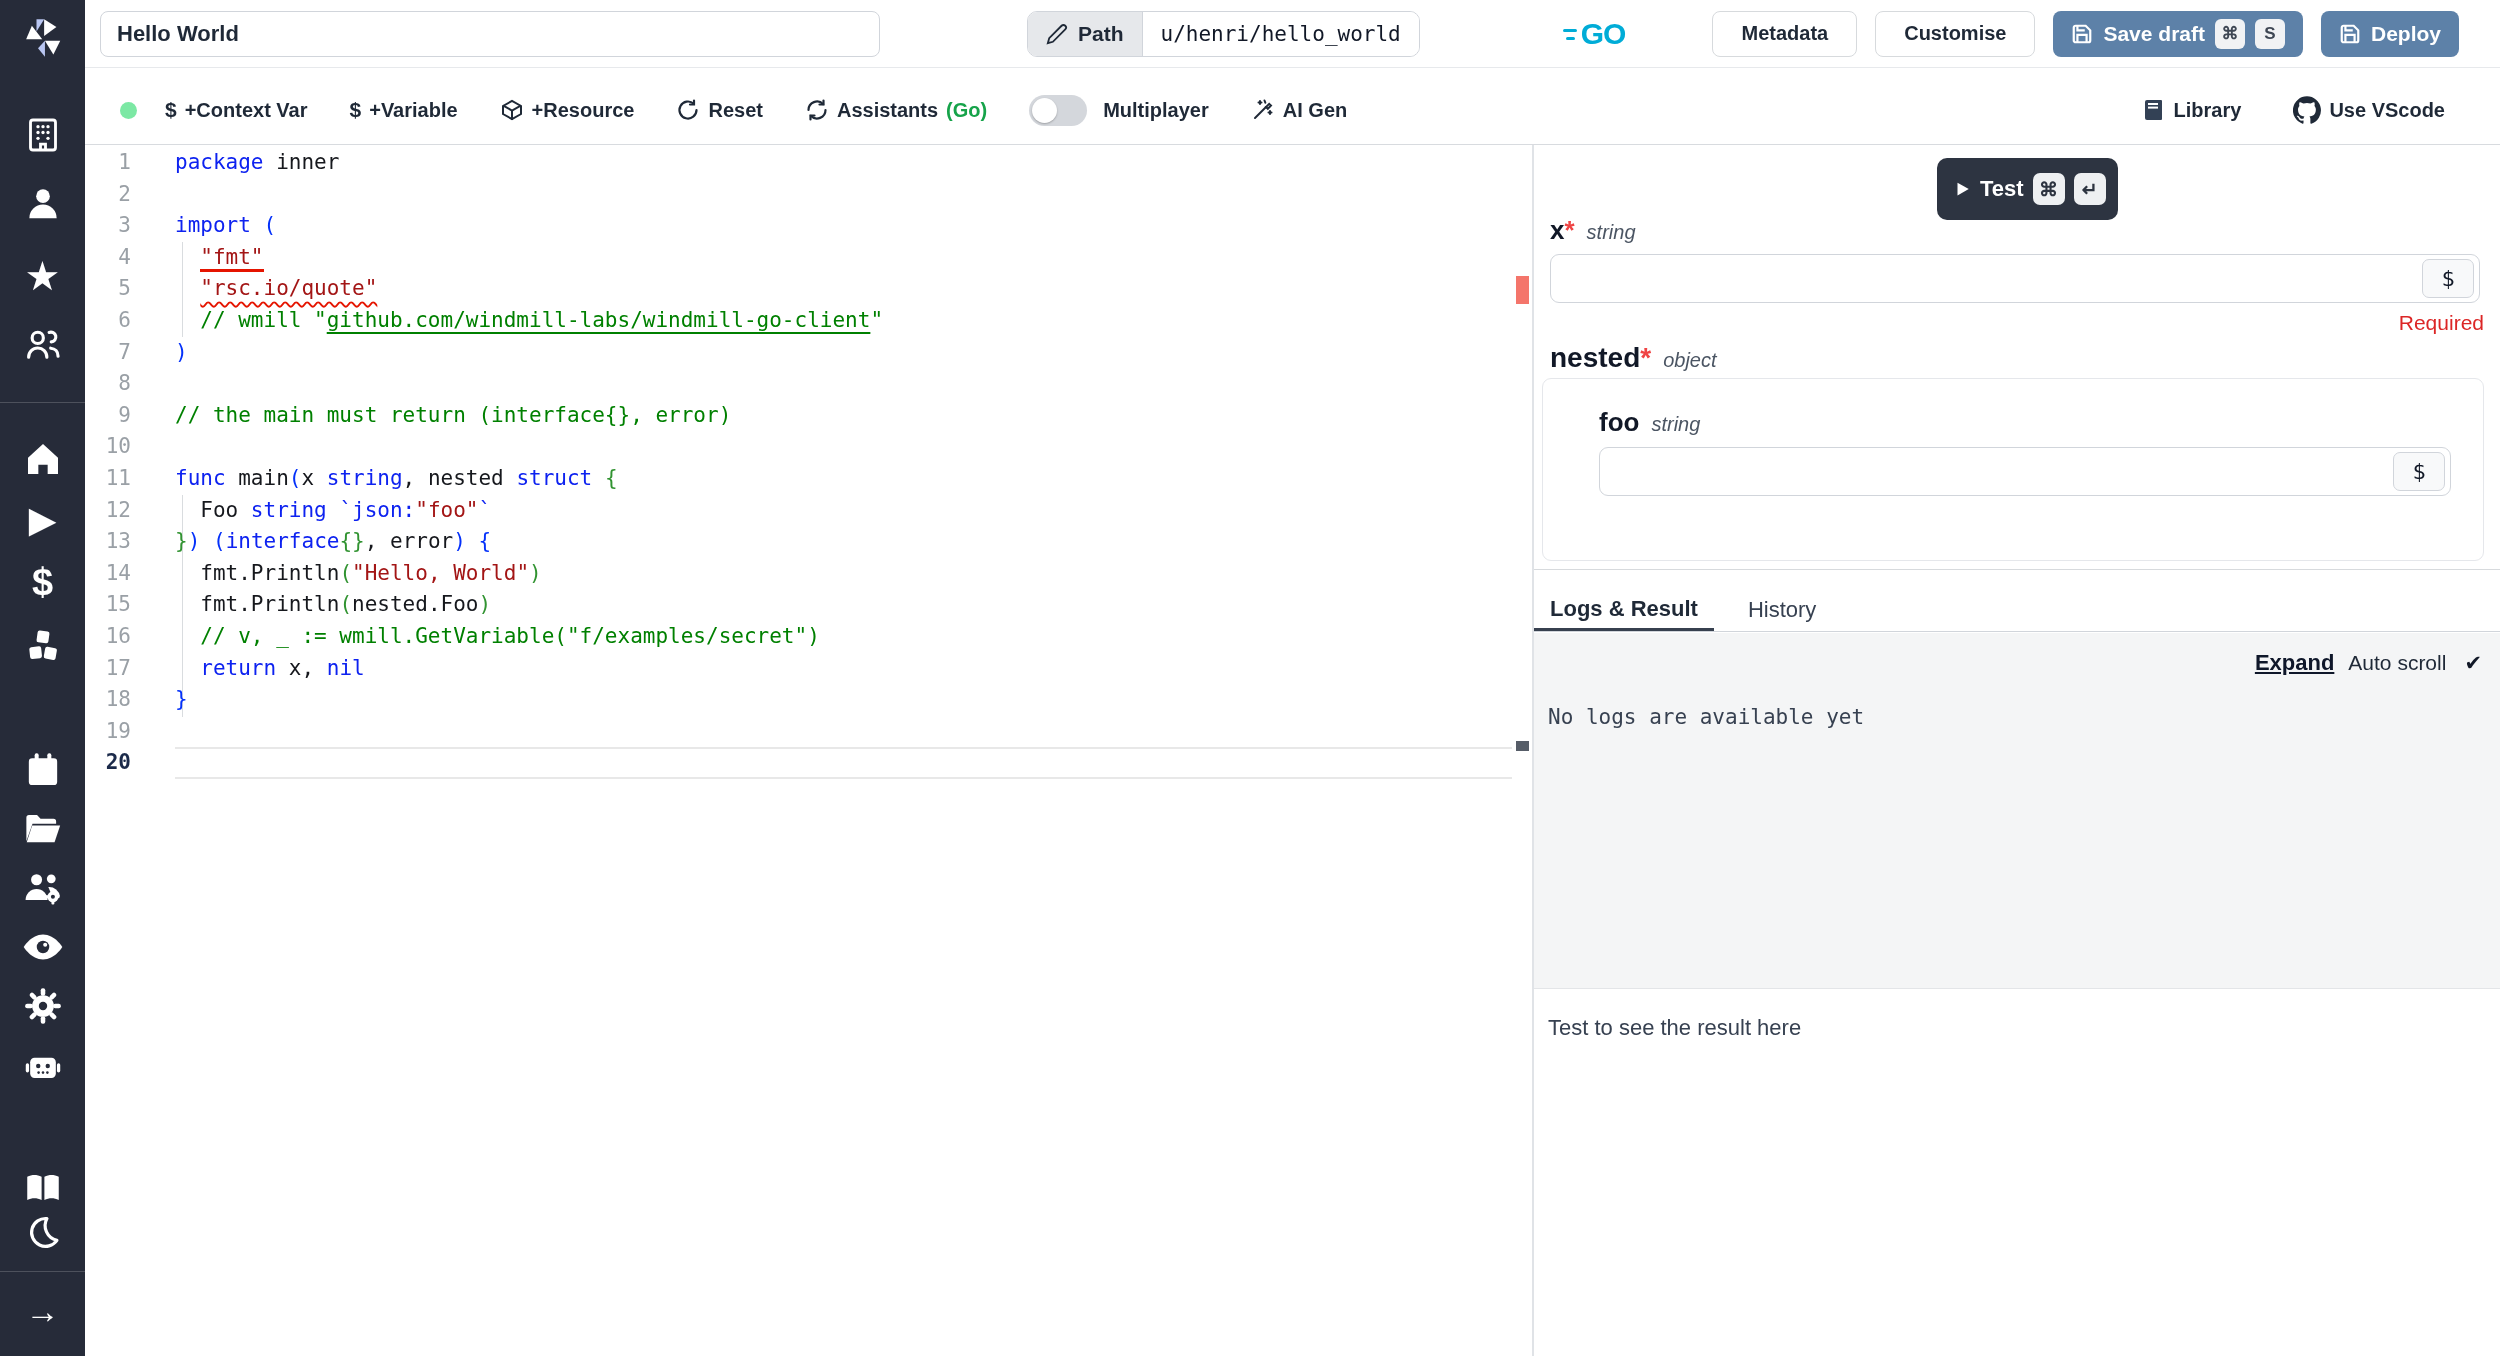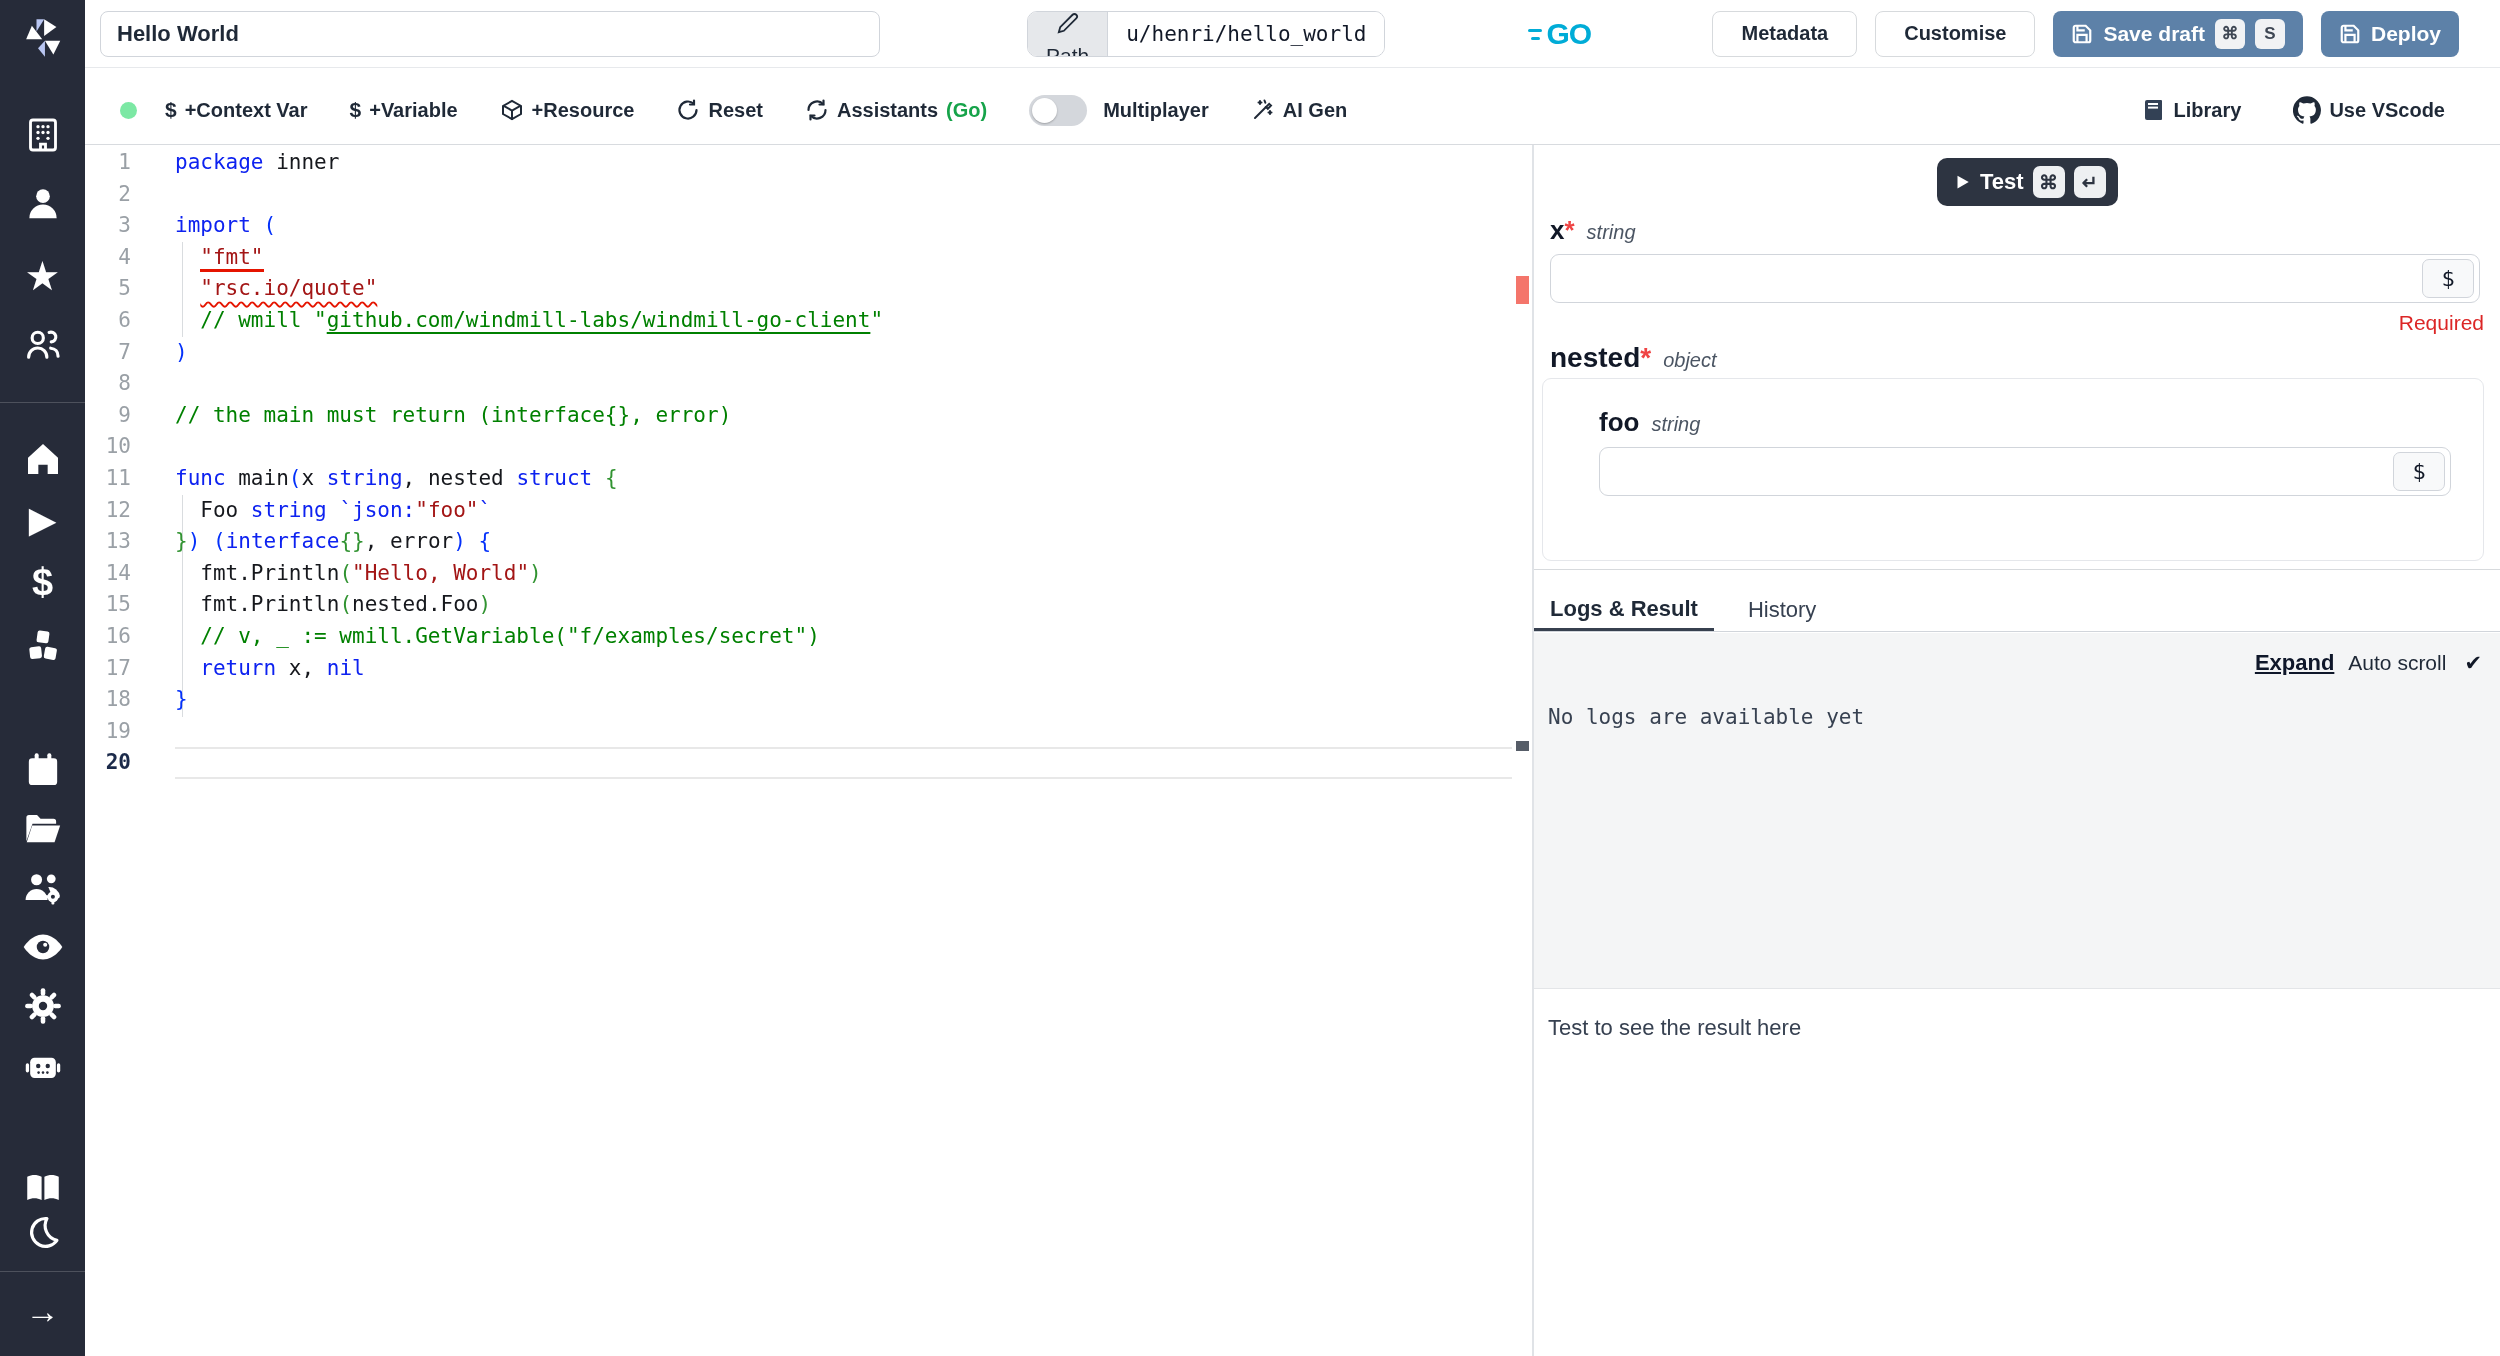--- a/index.html
+++ b/index.html
@@ -13,21 +13,21 @@
 
   
   #topbar { position:absolute; left:85px; top:0; right:0; height:68px; background:#fff;
     border-bottom:1px solid #e7e9ec; display:flex; align-items:center; padding:0 41px 0 15px; z-index:4; }
   #title-input { width:780px; height:46px; border:1px solid #d1d5db; border-radius:8px;
     font-size:22px; font-weight:600; color:#1f2937; padding:0 16px; outline:none;
     font-family:"Liberation Sans", sans-serif; }
   #path-group { margin-left:147px; height:46px; display:flex; align-items:stretch;
     border:1px solid #d1d5db; border-radius:10px; overflow:hidden; }
   #path-left { background:#e6e8eb; display:flex; align-items:center; gap:10px; padding:0 18px;
-    font-size:21px; font-weight:400; color:#1f2937;flex-direction:column; }
+    font-size:21px; font-weight:700; color:#1f2937; }
   #path-right { background:#fff; display:flex; align-items:center; padding:0 18px;
     font-family:"DejaVu Sans Mono", monospace; font-size:21px; color:#111827; border-left:1px solid #d1d5db; }
   #go-logo { margin-left:143px; display:flex; align-items:center; color:#00acd7; }
   #go-lines { display:flex; flex-direction:column; gap:5px; margin-right:4px; margin-top:2px; }
   #go-lines i { display:block; height:3px; background:#00acd7; border-radius:2px; }
   #go-text { font-size:30px; font-weight:800; letter-spacing:-1px; }
   .tb-right { margin-left:auto; display:flex; align-items:center; gap:18px; }
   .btn-white { height:46px; background:#fff; border:1px solid #d7dadd; border-radius:8px;
     font-size:20px; font-weight:600; color:#1f2937; padding:0 28px; display:flex; align-items:center; cursor:pointer;
     font-family:"Liberation Sans", sans-serif; }
@@ -73,21 +73,21 @@
   .indent-guide { position:absolute; width:1px; background:#d9dcdf; left:97px; }
   #current-line { position:absolute; left:90px; right:20px; height:32px;
     border-top:2px solid #e8e8e8; border-bottom:2px solid #e8e8e8; }
   #ov-error { position:absolute; width:13px; height:28px; background:#f4756b; right:3px; top:131px; }
   #ov-cursor { position:absolute; width:13px; height:10px; background:#565d68; right:3px; top:596px; }
 
   #vdivider { position:absolute; left:1532px; top:145px; bottom:0; width:2px; background:#e0e3e7; z-index:2; }
 
   
   #panel { position:absolute; left:1534px; top:145px; right:0; bottom:0; background:#fff; }
-  #test-btn { position:absolute; left:403px; top:13px; height:48px; background:#2d3441; border:none;
+  #test-btn { position:absolute; left:403px; top:13px; height:62px; background:#2d3441; border:none;
     border-radius:10px; color:#fff; display:flex; align-items:center; gap:9px; padding:0 12px 0 16px;
     font-size:22px; font-weight:700; cursor:pointer; font-family:"Liberation Sans", sans-serif; }
   .kbd-dark { display:inline-flex; align-items:center; justify-content:center; min-width:32px; height:32px;
     background:#eef0f2; color:#2d3441; border-radius:7px; font-size:19px; font-weight:600; }
   .arg-label { position:absolute; display:flex; align-items:baseline; gap:12px; }
   .arg-name { font-size:26px; font-weight:700; color:#111827; }
   .arg-name .req { color:#ef4444; }
   .arg-type { font-size:20px; font-style:italic; color:#4b5563; }
   .field { position:absolute; height:49px; border:1px solid #d1d5db; border-radius:9px; background:#fff; }
   .field input { position:absolute; inset:0; border:none; outline:none; background:transparent; padding:0 60px 0 14px;

